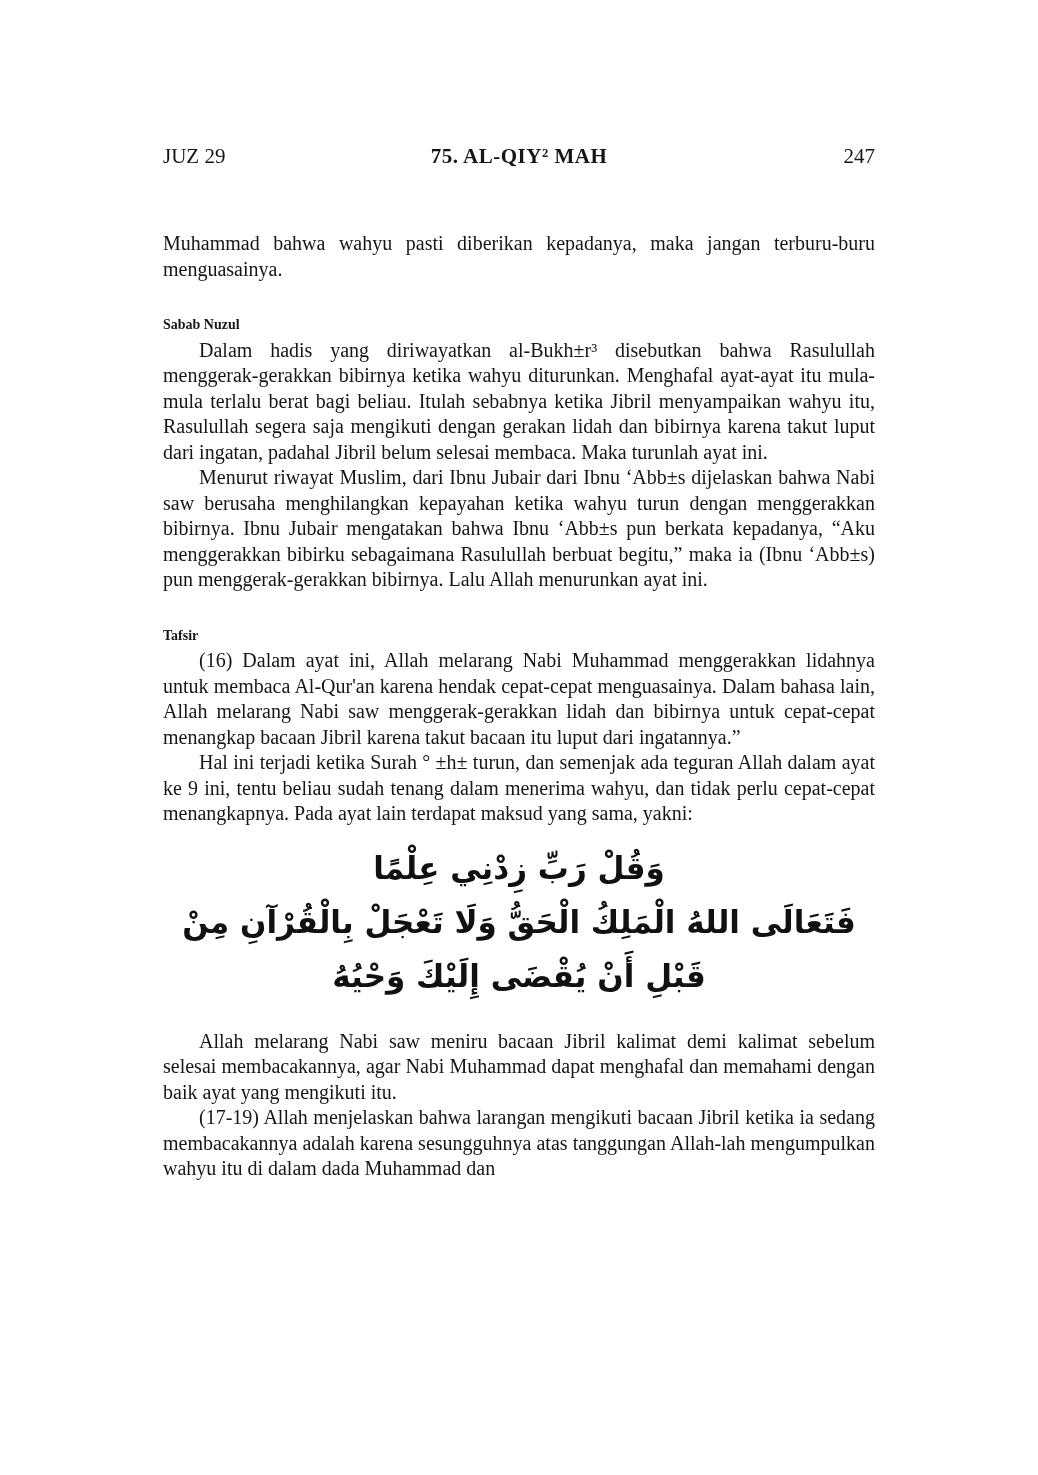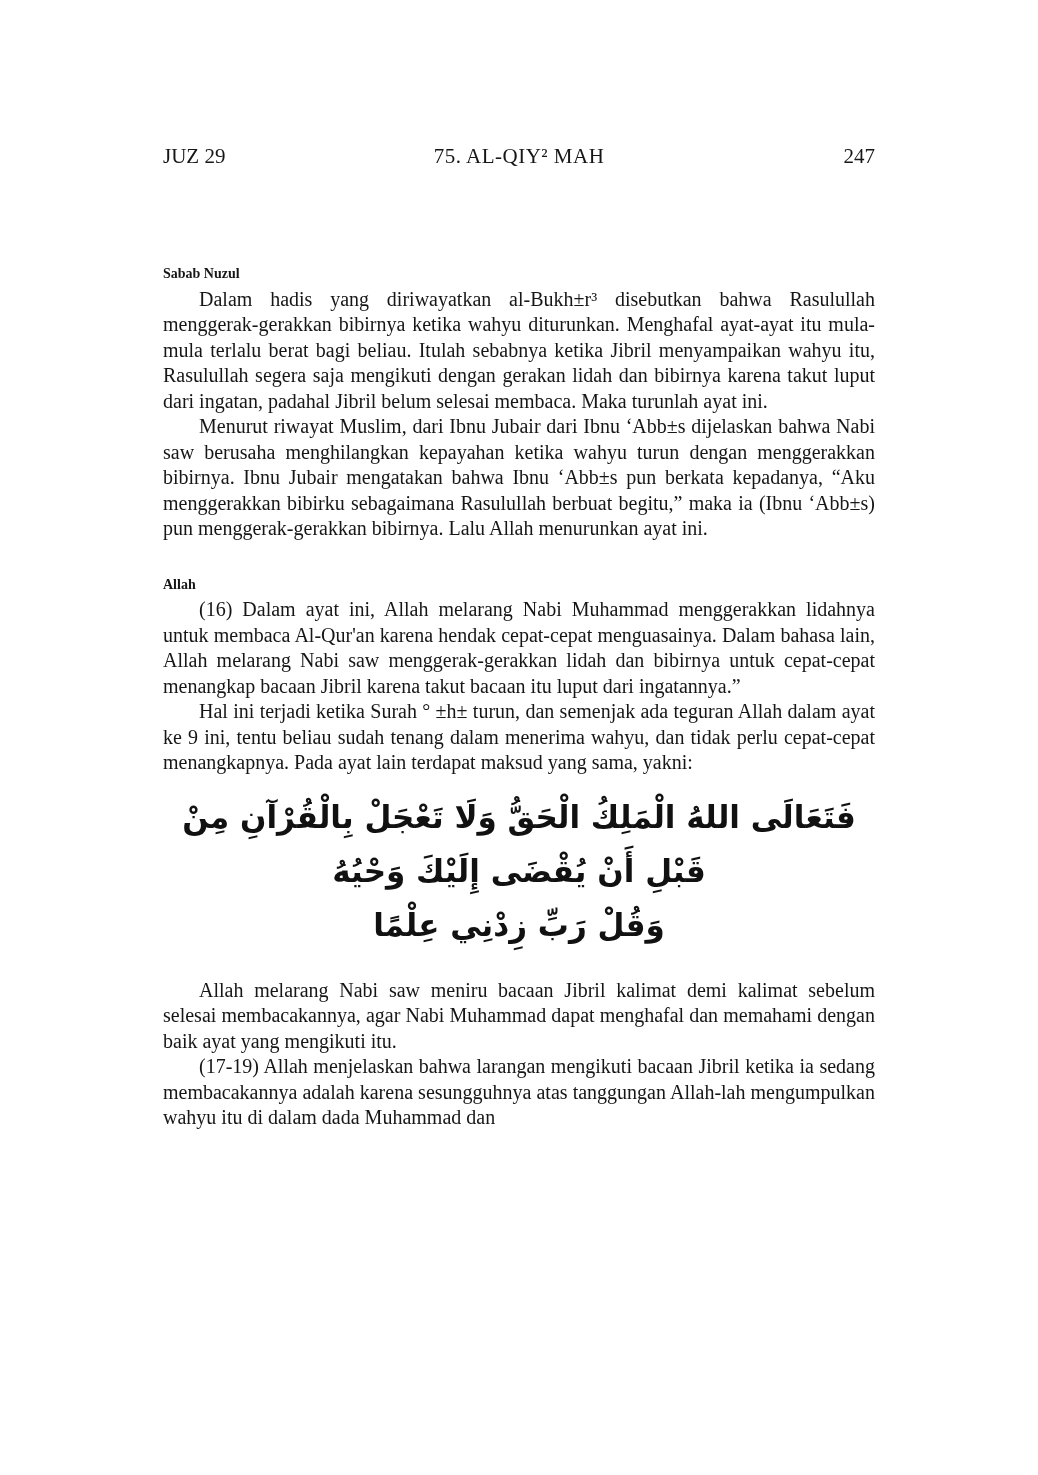--- a/index.html
+++ b/index.html
@@ -15,21 +15,21 @@
   .page-header {
     position: absolute;
     top: 144px;
     left: 163px;
     width: 712px;
     display: flex;
     align-items: baseline;
     font-size: 21px;
   }
   .page-header .hleft  { flex: 1; text-align: left; }
-  .page-header .hcenter{ flex: 2; text-align: center; letter-spacing: 0.5px; }
+  .page-header .hcenter{ flex: 2; text-align: center; letter-spacing: 0.5px; font-weight: bold; }
   .page-header .hright { flex: 1; text-align: right; }
 
   .textblock {
     position: absolute;
     top: 231px;
     left: 163px;
     width: 712px;
     font-size: 20px;
     line-height: 25.5px;
     text-align: justify;
@@ -66,32 +66,33 @@
 <div class="page">
 
   <div class="page-header">
     <span class="hleft">JUZ 29</span>
     <span class="hcenter">75. AL-QIY² MAH</span>
     <span class="hright">247</span>
   </div>
 
   <div class="textblock">
 
+    <p>Muhammad bahwa wahyu pasti diberikan kepadanya, maka jangan terburu-buru menguasainya.</p>
 
     <h2 class="section-heading">Sabab Nuzul</h2>
     <p class="indent">Dalam hadis yang diriwayatkan al-Bukh±r³ disebutkan bahwa Rasulullah menggerak-gerakkan bibirnya ketika wahyu diturunkan. Menghafal ayat-ayat itu mula-mula terlalu berat bagi beliau. Itulah sebabnya ketika Jibril menyampaikan wahyu itu, Rasulullah segera saja mengikuti dengan gerakan lidah dan bibirnya karena takut luput dari ingatan, padahal Jibril belum selesai membaca. Maka turunlah ayat ini.</p>
     <p class="indent">Menurut riwayat Muslim, dari Ibnu Jubair dari Ibnu ‘Abb±s dijelaskan bahwa Nabi saw berusaha menghilangkan kepayahan ketika wahyu turun dengan menggerakkan bibirnya. Ibnu Jubair mengatakan bahwa Ibnu ‘Abb±s pun berkata kepadanya, “Aku menggerakkan bibirku sebagaimana Rasulullah berbuat begitu,” maka ia (Ibnu ‘Abb±s) pun menggerak-gerakkan bibirnya. Lalu Allah menurunkan ayat ini.</p>
 
-    <h2 class="section-heading">Allah</h2>
+    <h2 class="section-heading">Tafsir</h2>
     <p class="indent">(16) Dalam ayat ini, Allah melarang Nabi Muhammad menggerakkan lidahnya untuk membaca Al-Qur'an karena hendak cepat-cepat menguasainya. Dalam bahasa lain, Allah melarang Nabi saw menggerak-gerakkan lidah dan bibirnya untuk cepat-cepat menangkap bacaan Jibril karena takut bacaan itu luput dari ingatannya.”</p>
     <p class="indent">Hal ini terjadi ketika Surah ° ±h± turun, dan semenjak ada teguran Allah dalam ayat ke 9 ini, tentu beliau sudah tenang dalam menerima wahyu, dan tidak perlu cepat-cepat menangkapnya. Pada ayat lain terdapat maksud yang sama, yakni:</p>
 
     <div class="quran-verse">
+      <span class="aline">وَقُلْ رَبِّ زِدْنِي عِلْمًا</span>
       <span class="aline">فَتَعَالَى اللهُ الْمَلِكُ الْحَقُّ وَلَا تَعْجَلْ بِالْقُرْآنِ مِنْ قَبْلِ أَنْ يُقْضَى إِلَيْكَ وَحْيُهُ</span>
-      <span class="aline">وَقُلْ رَبِّ زِدْنِي عِلْمًا</span>
     </div>
 
 
     <p class="indent closing-first">Allah melarang Nabi saw meniru bacaan Jibril kalimat demi kalimat sebelum selesai membacakannya, agar Nabi Muhammad dapat menghafal dan memahami dengan baik ayat yang mengikuti itu.</p>
     <p class="indent">(17-19) Allah menjelaskan bahwa larangan mengikuti bacaan Jibril ketika ia sedang membacakannya adalah karena sesungguhnya atas tanggungan Allah-lah mengumpulkan wahyu itu di dalam dada Muhammad dan</p>
 
   </div>
 
 </div>
 

